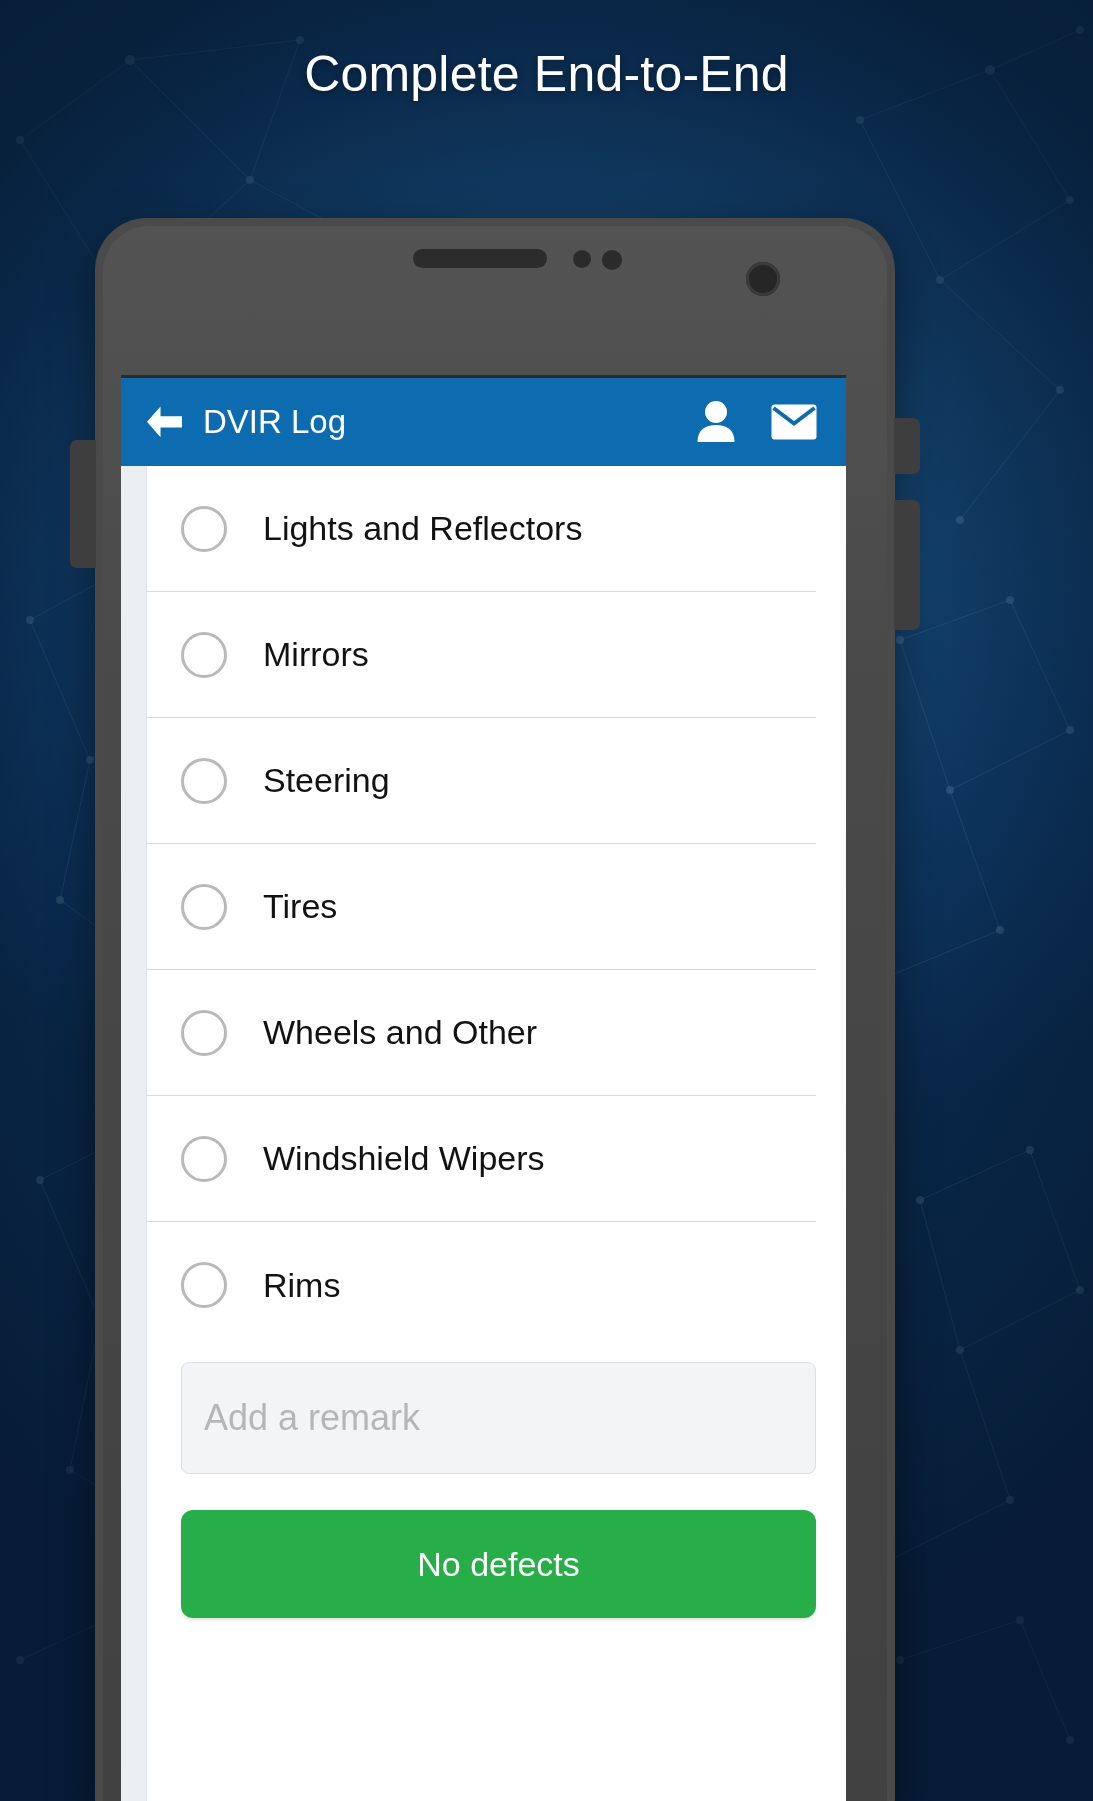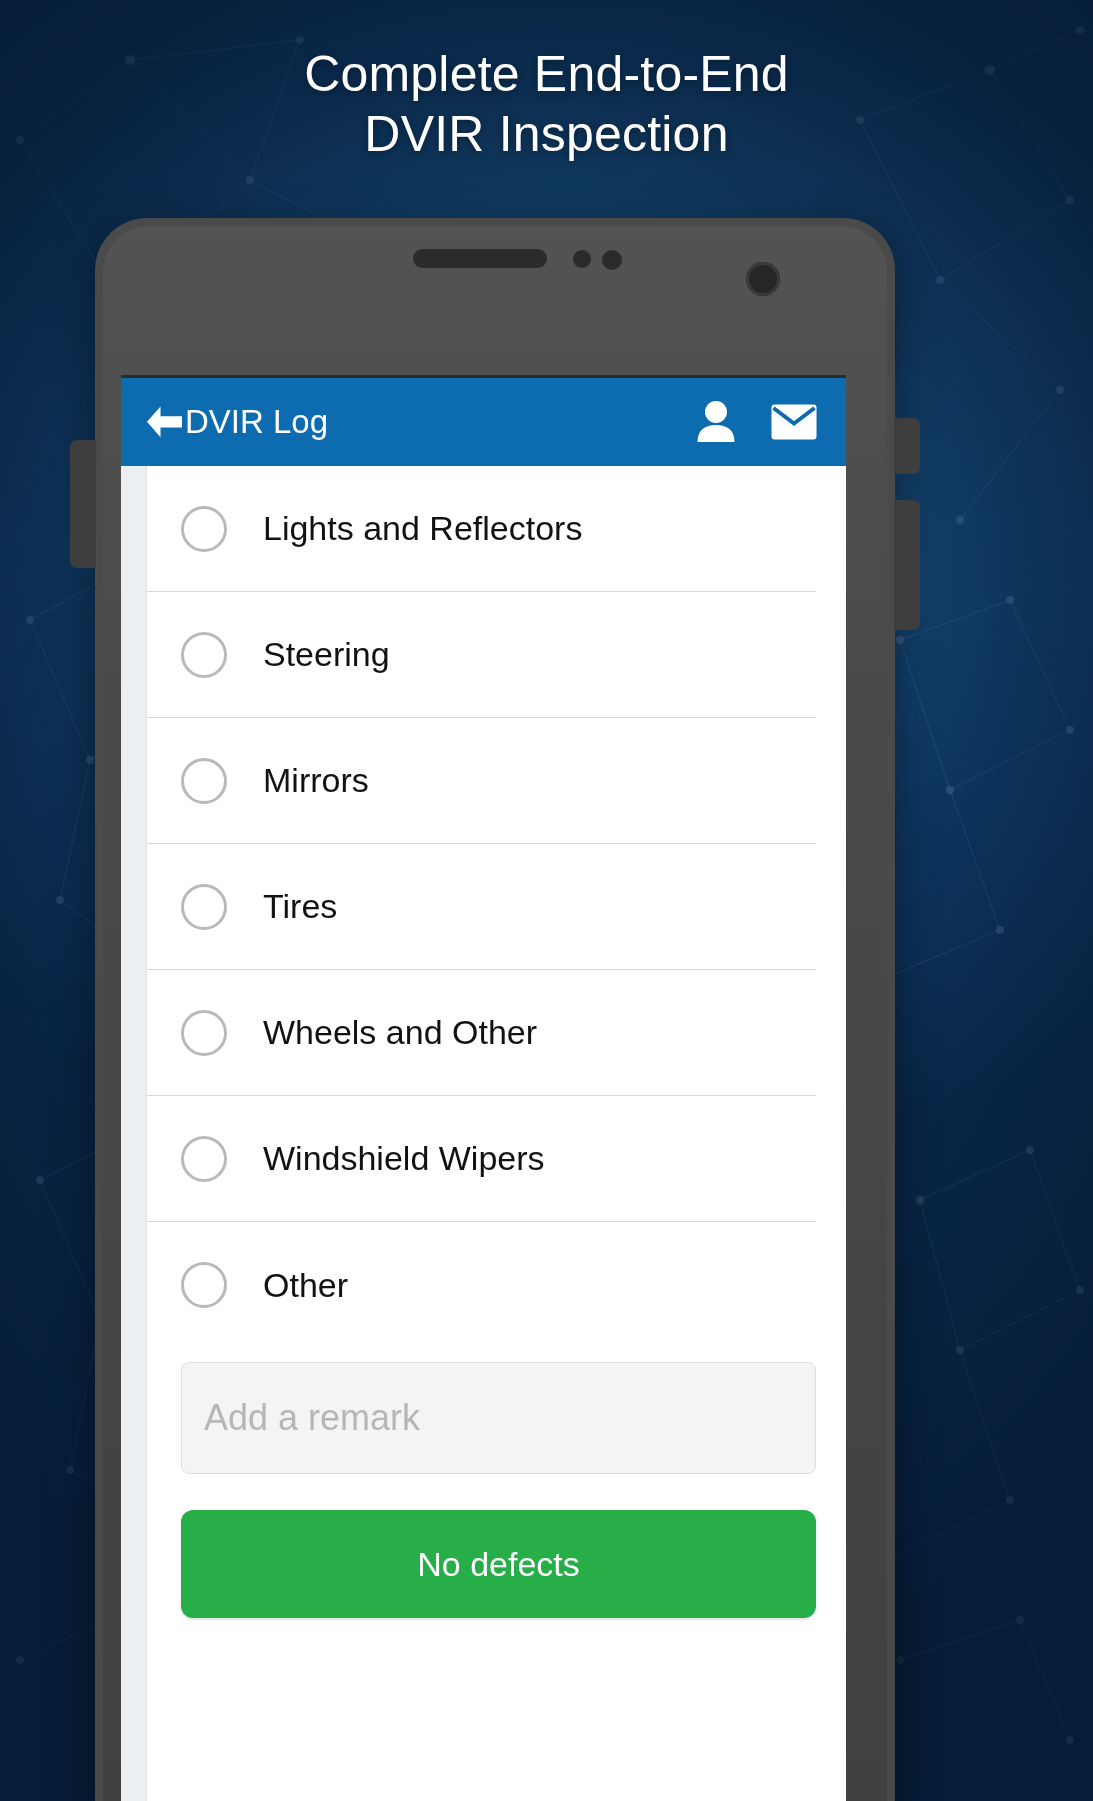--- a/index.html
+++ b/index.html
@@ -159,20 +159,21 @@
     height: 42px;
     flex: 0 0 auto;
     display: flex;
     align-items: center;
     justify-content: center;
   }
   .appbar-title {
     color: #ffffff;
     font-size: 33px;
     font-weight: 400;
+    margin-left: 18px;
     white-space: nowrap;
   }
   .appbar-spacer { flex: 1 1 auto; }
   .appbar-icon {
     width: 52px;
     height: 52px;
     display: flex;
     align-items: center;
     justify-content: center;
     flex: 0 0 auto;
@@ -328,21 +329,20 @@
         <circle cx="900" cy="1660" r="4"></circle>
       <circle cx="1020" cy="1620" r="4"></circle>
         <circle cx="1070" cy="1740" r="4"></circle>
     </g>
   </svg>
   <div class="bg-vig"></div>
 </div>
 
 <div class="headline">
   <span class="l1">Complete End-to-End</span>
-  <span class="l2">DVIR Inspection</span>
 </div>
 
 <div class="phone">
   <div class="phone-inner-edge"></div>
   <div class="btn-side-left"></div>
   <div class="btn-side-right-a"></div>
   <div class="btn-side-right-b"></div>
 
   <div class="speaker"></div>
   <div class="sensor-a"></div>
@@ -380,46 +380,46 @@
 
       <div class="list-pane">
 
         <div class="row">
           <span class="radio"></span>
           <span class="row-label">Lights and Reflectors</span>
         </div>
 
         <div class="row">
           <span class="radio"></span>
+          <span class="row-label">Mirrors</span>
+        </div>
+
+        <div class="row">
+          <span class="radio"></span>
           <span class="row-label">Steering</span>
         </div>
 
         <div class="row">
           <span class="radio"></span>
-          <span class="row-label">Mirrors</span>
-        </div>
-
-        <div class="row">
-          <span class="radio"></span>
           <span class="row-label">Tires</span>
         </div>
 
         <div class="row">
           <span class="radio"></span>
           <span class="row-label">Wheels and Other</span>
         </div>
 
         <div class="row">
           <span class="radio"></span>
           <span class="row-label">Windshield Wipers</span>
         </div>
 
         <div class="row last">
           <span class="radio"></span>
-          <span class="row-label">Other</span>
+          <span class="row-label">Rims</span>
         </div>
 
         <div class="remark-wrap">
           <div class="remark">Add a remark</div>
         </div>
 
         <div class="cta-wrap">
           <button class="cta">No defects</button>
         </div>
 

